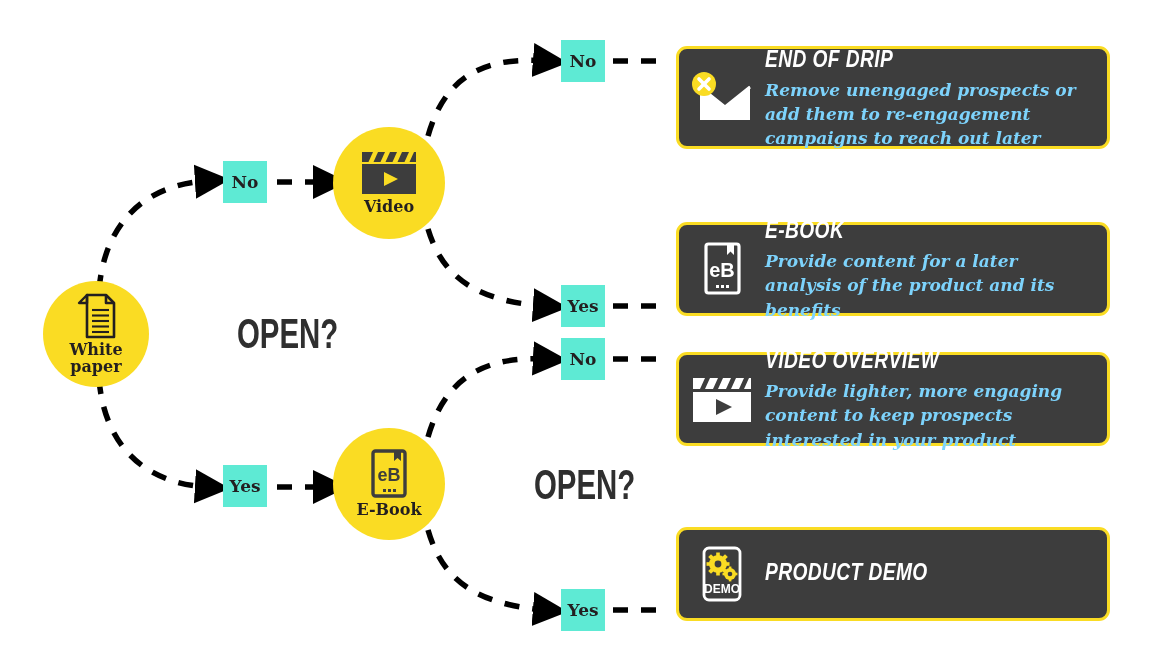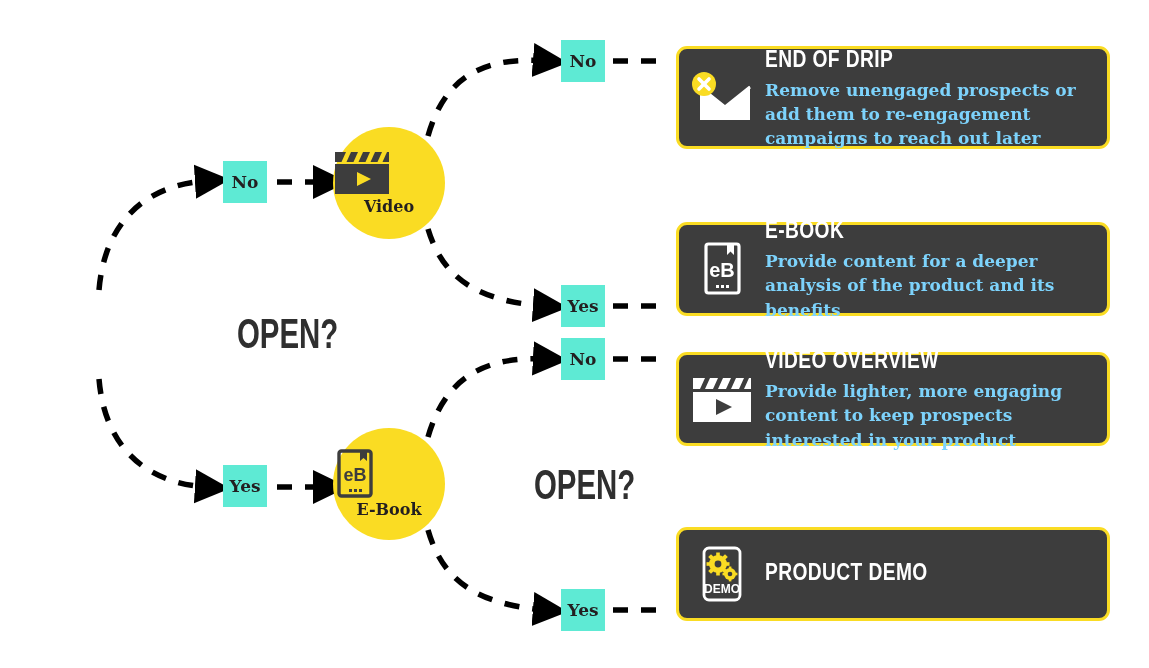--- a/index.html
+++ b/index.html
@@ -5,21 +5,21 @@
   html,body{margin:0;padding:0;background:#ffffff;}
   body{width:1149px;height:668px;position:relative;overflow:hidden;
        font-family:"Liberation Sans",sans-serif;}
   #stage{position:absolute;left:0;top:0;width:1149px;height:668px;}
 
   
   #wires{position:absolute;left:0;top:0;width:1149px;height:668px;}
 
   
   .node{position:absolute;border-radius:50%;background:#FADC23;
-        display:flex;flex-direction:column;
+        display:flex;flex-direction:column;align-items:center;
         justify-content:center;}
   .node .nlabel{font-family:"DejaVu Serif",serif;font-weight:bold;
         color:#231f20;text-align:center;line-height:1.02;}
 
   #node-white{left:43px;top:281px;width:106px;height:106px;}
   #node-white .nlabel{font-size:16px;margin-top:3px;}
   #node-video{left:333px;top:127px;width:112px;height:112px;}
   #node-video .nlabel{font-size:16px;margin-top:3px;}
   #node-ebook{left:333px;top:428px;width:112px;height:112px;}
   #node-ebook .nlabel{font-size:16px;margin-top:3px;}
@@ -43,21 +43,21 @@
          transform:scaleX(0.70);transform-origin:left center;}
   #q1{left:237px;top:310px;}
   #q2{left:534px;top:461px;}
 
   
   .card{position:absolute;background:#3D3D3D;border:3px solid #FADC23;
         border-radius:11px;box-sizing:border-box;display:flex;
         align-items:center;}
   .card-ico{width:86px;flex:0 0 86px;display:flex;align-items:center;
             justify-content:center;}
-  .card-txt{padding-right:30px;}
+  .card-txt{padding-right:30px;font-style:italic;}
   .card-title{color:#ffffff;font-weight:bold;font-size:24px;
         font-family:"Liberation Sans",sans-serif;
         transform:scaleX(0.80);transform-origin:left center;
         letter-spacing:0.5px;margin-bottom:5px;white-space:nowrap;}
   .card-desc{color:#7dd3fc;font-family:"DejaVu Serif",serif;
         font-weight:bold;font-size:17px;line-height:1.42;}
 
   #card-1{left:676px;top:46px;width:434px;height:103px;}
   #card-2{left:676px;top:222px;width:434px;height:94px;}
   #card-3{left:676px;top:352px;width:434px;height:94px;justify-content:center;}
@@ -92,20 +92,38 @@
 
       <path d="M428,530 C441,575 470,604 545,610" marker-end="url(#ah)"></path>
 
       <path d="M613,61 L668,61"></path>
       <path d="M613,306 L668,306"></path>
       <path d="M613,359 L668,359"></path>
       <path d="M613,610 L668,610"></path>
     </g>
   </svg>
 
+  <div class="node" id="node-white">
+    <svg width="42" height="46" viewBox="0 0 42 46">
+      <path d="M12,2 L31,2 L39,10 L39,44 L12,44 Z" fill="none" stroke="#231f20" stroke-width="2.6" stroke-linejoin="round"></path>
+      <path d="M31,2 L31,10 L39,10" fill="none" stroke="#231f20" stroke-width="2.6" stroke-linejoin="round"></path>
+      <g stroke="#231f20" stroke-width="2.1">
+        <line x1="17" y1="17" x2="34" y2="17"></line>
+        <line x1="17" y1="22.5" x2="34" y2="22.5"></line>
+        <line x1="17" y1="28" x2="34" y2="28"></line>
+        <line x1="17" y1="33.5" x2="34" y2="33.5"></line>
+        <line x1="17" y1="39" x2="34" y2="39"></line>
+      </g>
+      <path d="M12,2 L4,10 L12,10 Z" fill="none" stroke="#231f20" stroke-width="2.4" stroke-linejoin="round"></path>
+    </svg>
+    <div class="nlabel">
+      <span>White</span><br>
+      <span>paper</span>
+    </div>
+  </div>
 
   <div class="node" id="node-video">
     <svg width="58" height="46" viewBox="0 0 58 46">
       <path d="M2,2 L56,2 L56,12 L2,12 Z" fill="#3D3D3D"></path>
       <g fill="#FADC23">
         <path d="M13,2 L18,2 L13.5,12 L8.5,12 Z"></path>
         <path d="M25,2 L30,2 L25.5,12 L20.5,12 Z"></path>
         <path d="M37,2 L42,2 L37.5,12 L32.5,12 Z"></path>
         <path d="M49,2 L54,2 L49.5,12 L44.5,12 Z"></path>
       </g>
@@ -166,21 +184,21 @@
         <text x="22" y="36" font-family="Liberation Sans, sans-serif" font-size="20" font-weight="bold" fill="#ffffff" text-anchor="middle">eB</text>
         <g fill="#ffffff">
           <rect x="16" y="44" width="3" height="3"></rect>
           <rect x="21" y="44" width="3" height="3"></rect>
           <rect x="26" y="44" width="3" height="3"></rect>
         </g>
       </svg>
     </div>
     <div class="card-txt">
       <div class="card-title">E-BOOK</div>
-      <div class="card-desc">Provide content for a deeper analysis of the product and its benefits</div>
+      <div class="card-desc">Provide content for a later analysis of the product and its benefits</div>
     </div>
   </div>
 
   <div class="card" id="card-3">
     <div class="card-ico">
       <svg width="62" height="50" viewBox="0 0 62 50">
         <path d="M2,4 L60,4 L60,15 L2,15 Z" fill="#ffffff"></path>
         <g fill="#3D3D3D">
           <path d="M14,4 L19,4 L14,15 L9,15 Z"></path>
           <path d="M27,4 L32,4 L27,15 L22,15 Z"></path>

